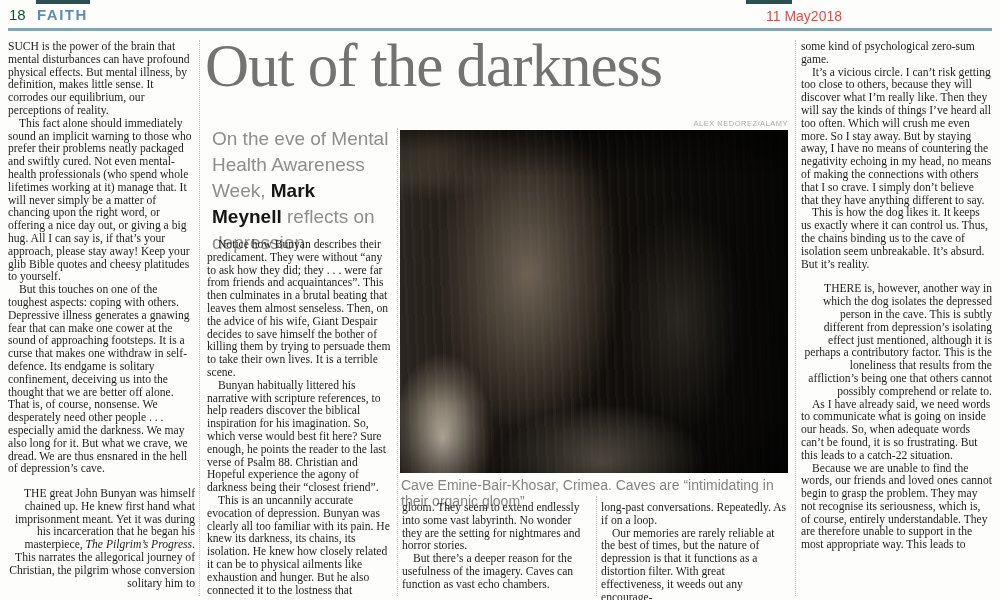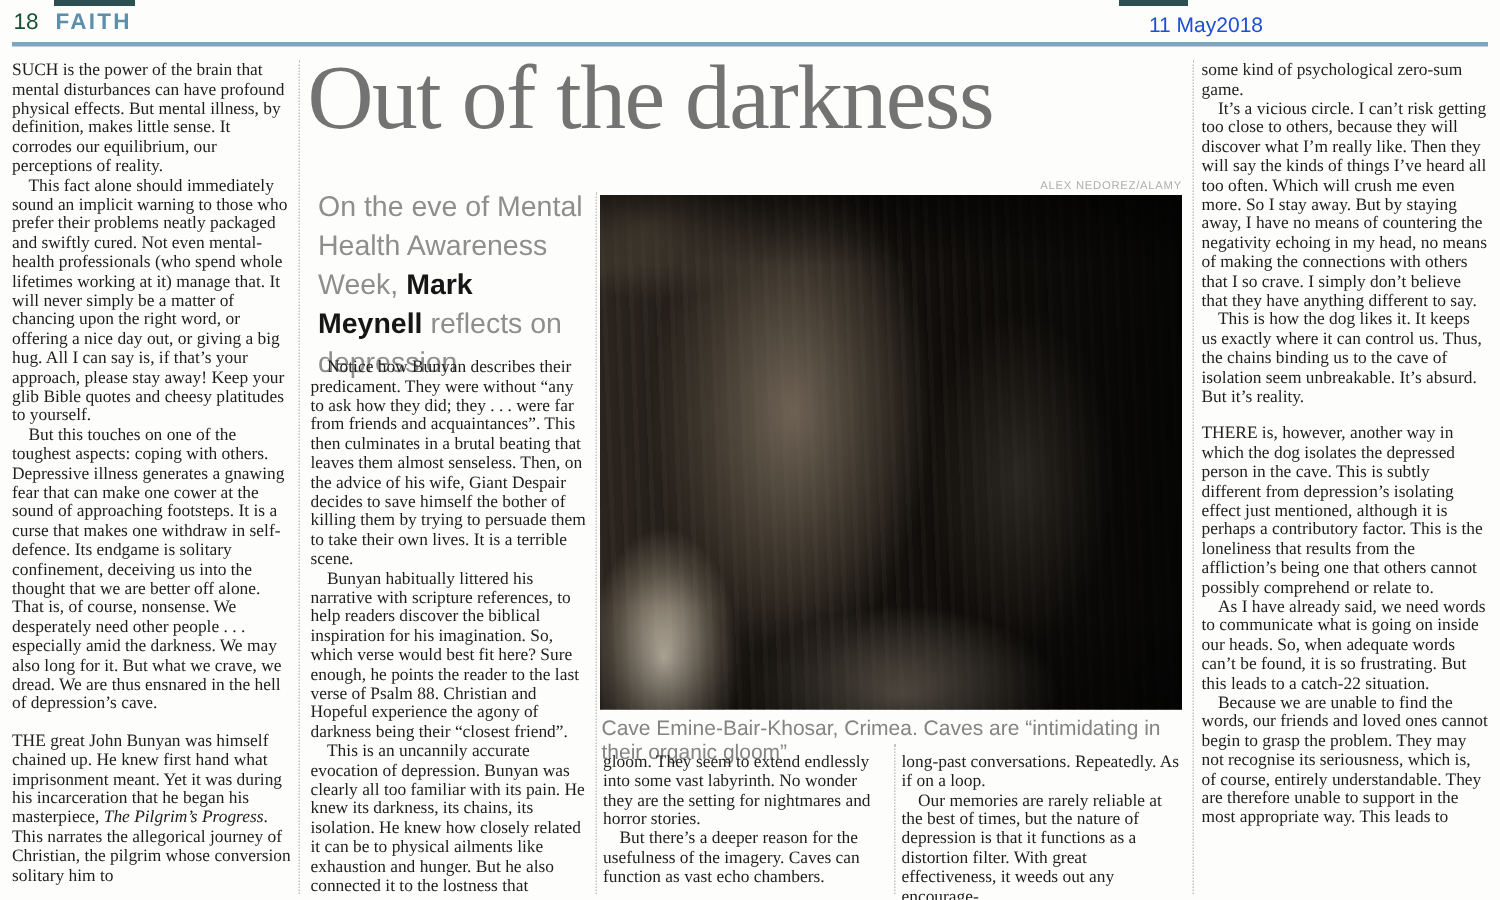--- a/index.html
+++ b/index.html
@@ -9,36 +9,36 @@
   }
   
   .crop-bar{position:absolute;top:0;height:4px;background:#2c5052;}
   .crop-bar.left{left:36px;width:54px;}
   .crop-bar.right{left:746px;width:46px;}
   .page-number{position:absolute;left:9px;top:6px;font-family:"Liberation Sans",sans-serif;
     font-size:15px;color:#14532d;}
   .section-label{position:absolute;left:37px;top:6px;font-family:"Liberation Sans",sans-serif;
     font-size:15px;font-weight:bold;letter-spacing:1.5px;color:#5d8fad;}
   .header-date{position:absolute;right:158px;top:8px;font-family:"Liberation Sans",sans-serif;
-    font-size:14px;color:#1d4ed8;text-align:center;}
+    font-size:14px;color:#ef4444;text-align:center;}
   .masthead{position:absolute;right:10px;top:4px;font-family:"Liberation Serif",serif;
     font-size:18px;letter-spacing:1px;color:#232323;}
   .header-rule{position:absolute;left:8px;right:8px;top:28px;height:3px;background:#7aa6bf;}
   
   .vrule{position:absolute;bottom:4px;width:0;border-left:1px dotted #c4c4c4;}
   .vrule.r1{left:199px;top:40px;}
   .vrule.r2{left:397px;top:128px;}
   .vrule.r3{left:596px;top:496px;}
   .vrule.r4{left:795px;top:40px;}
   
   .col{position:absolute;bottom:0;overflow:hidden;font-size:11.6px;line-height:12.8px;
     text-align:left;color:#1e1e1e;}
   .col p{margin:0;}
   .col p.indent{text-indent:11px;}
-  .col p.gap{margin-top:12px;}
+  .col p.gap{margin-top:12px;text-align:right;}
   .col1{left:8px;top:41px;width:187px;}
   .col2{left:207px;top:239px;width:184px;}
   .col3{left:402px;top:502px;width:185px;}
   .col4{left:601px;top:502px;width:186px;}
   .col5{left:801px;top:41px;width:191px;}
   
   .headline{position:absolute;left:205px;top:34px;width:585px;
     font-size:61px;line-height:1.05;letter-spacing:-1px;color:#737373;white-space:nowrap;}
   .standfirst{position:absolute;left:212px;top:126px;width:178px;
     font-family:"Liberation Sans",sans-serif;font-size:19px;line-height:26px;color:#8e8e8e;}

